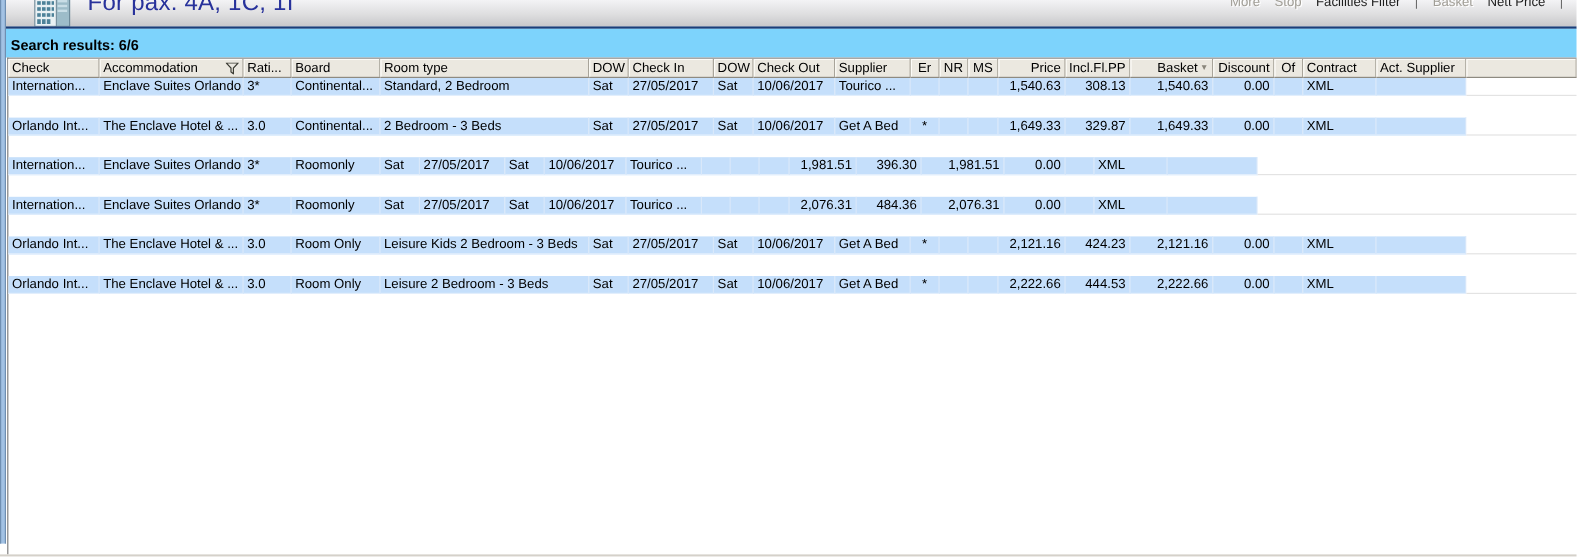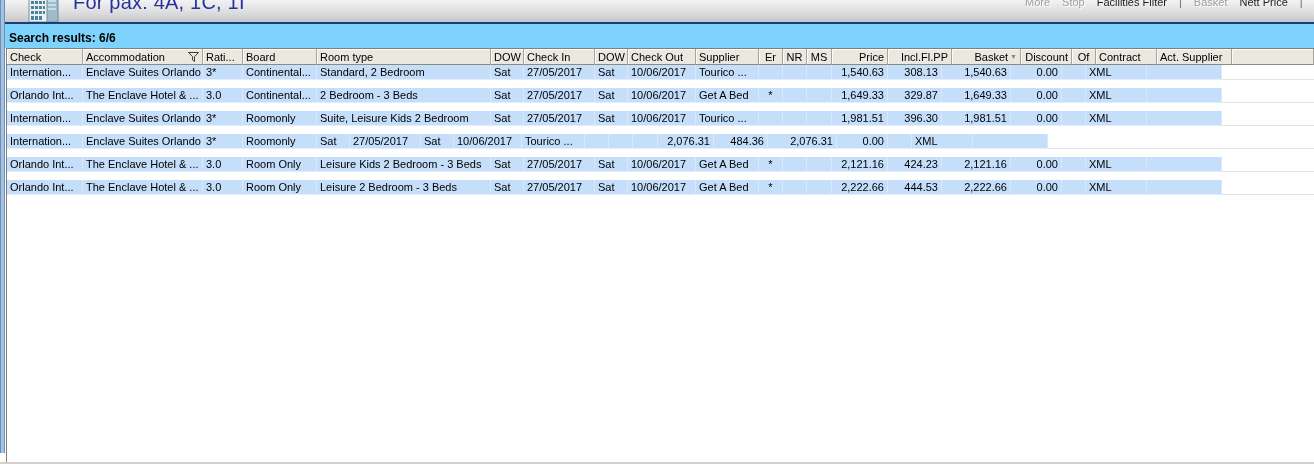--- a/index.html
+++ b/index.html
@@ -66,21 +66,21 @@
     box-shadow:inset 1px 1px 0 #fdfcf8;
     font-size:11px; color:#000;
     display:flex; align-items:center; padding:0 3px;
     overflow:hidden; white-space:nowrap;
   }
   .hcell.align-right { justify-content:flex-end; }
   .hcell.align-center { justify-content:center; }
   .hcell.filler { flex:1 1 auto; }
   .funnel { margin-left:auto; display:flex; align-items:center; }
   .sort-glyph { font-size:7px; color:#8a867c; margin-left:2px; line-height:1; }
-  .grid-row { display:flex; height:23px; }
+  .grid-row { display:flex; height:33px; }
   .cell {
     flex:0 0 auto; height:15px;
     background:var(--sel-color,#c5dffb);
     border-right:1px solid #d9e8fa;
     border-bottom:1px solid #e2eefc;
     font-size:11px; color:#000;
     display:flex; align-items:center; padding:0 3px;
     overflow:hidden; white-space:nowrap;
   }
   .cell.align-right { justify-content:flex-end; }
@@ -186,21 +186,21 @@
         </div>
         <div class="hcell align-center" style="width: 24px;">
           <span>NR</span>
         </div>
         <div class="hcell align-center" style="width: 25px;">
           <span>MS</span>
         </div>
         <div class="hcell align-right" style="width: 56px; justify-content: flex-end;">
           <span>Price</span>
         </div>
-        <div class="hcell align-right" style="width: 64px;">
+        <div class="hcell align-right" style="width: 54px;">
           <span>Incl.Fl.PP</span>
         </div>
         <div class="hcell align-right" style="width: 69px;">
           <span>Basket</span>
           <span class="sort-glyph">▼</span>
         </div>
         <div class="hcell align-right" style="width: 51px;">
           <span>Discount</span>
         </div>
         <div class="hcell align-center" style="width: 24px;">
@@ -259,21 +259,20 @@
           <div class="cell align-center" style="width: 24px;"></div>
           <div class="cell align-left" style="width: 61px;">XML</div>
           <div class="cell align-left" style="width: 75px;"></div>
           <div class="cell filler"></div>
         </div>
         <div class="grid-row">
           <div class="cell align-left" style="width: 76px;">Internation...</div>
           <div class="cell align-left" style="width: 120px;">Enclave Suites Orlando</div>
           <div class="cell align-left" style="width: 40px;">3*</div>
           <div class="cell align-left" style="width: 74px;">Roomonly</div>
-          <div class="cell align-left" style="width: 174px;">Suite, Leisure Kids 2 Bedroom</div>
           <div class="cell align-left" style="width: 33px;">Sat</div>
           <div class="cell align-left" style="width: 71px;">27/05/2017</div>
           <div class="cell align-left" style="width: 33px;">Sat</div>
           <div class="cell align-left" style="width: 68px;">10/06/2017</div>
           <div class="cell align-left" style="width: 63px;">Tourico ...</div>
           <div class="cell align-center" style="width: 24px;"></div>
           <div class="cell align-center" style="width: 24px;"></div>
           <div class="cell align-center" style="width: 25px;"></div>
           <div class="cell align-right" style="width: 56px;">1,981.51</div>
           <div class="cell align-right" style="width: 54px;">396.30</div>

